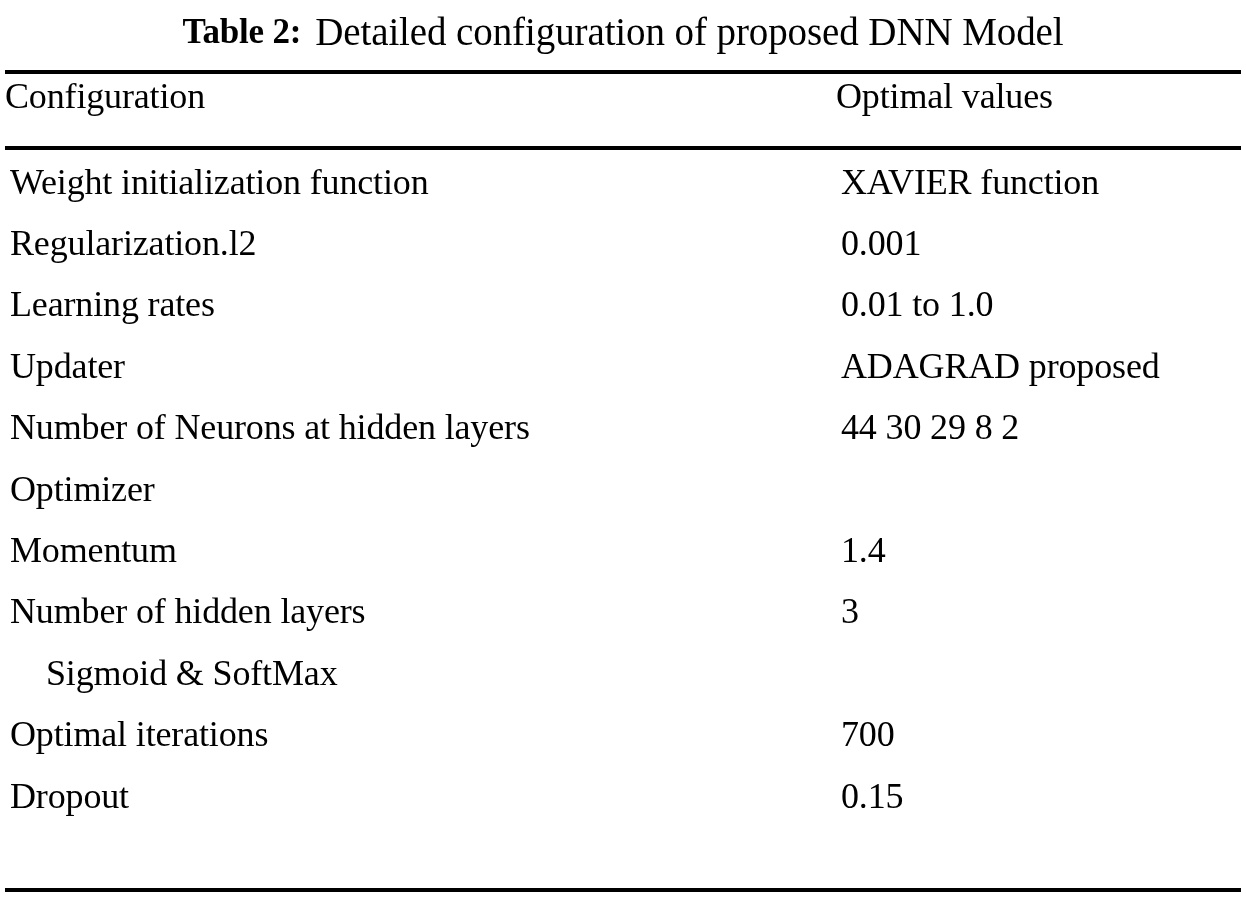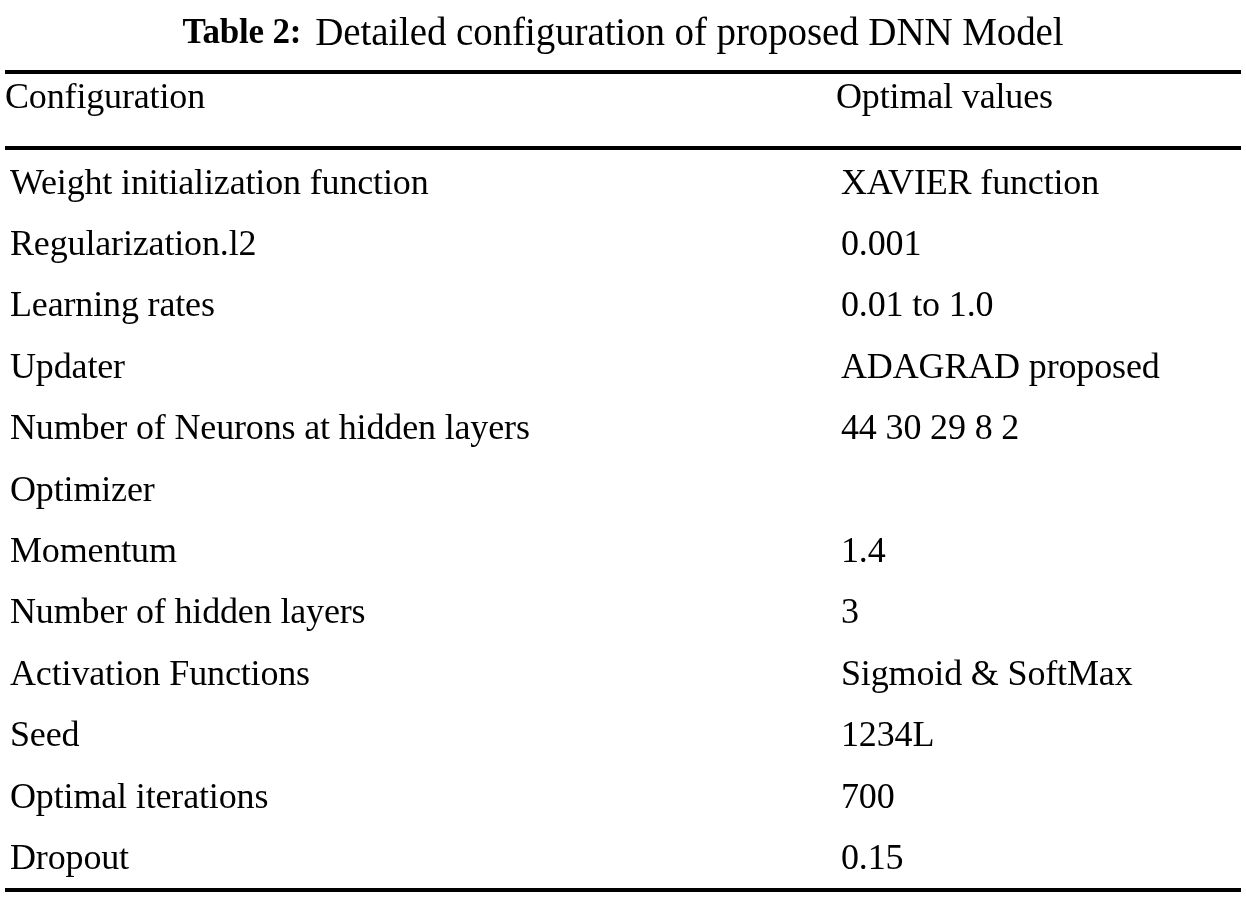--- a/index.html
+++ b/index.html
@@ -162,28 +162,23 @@
       <div class="cell-config">Momentum</div>
       <div class="cell-value">1.4</div>
     </div>
 
     <div class="row">
       <div class="cell-config">Number of hidden layers</div>
       <div class="cell-value">3</div>
     </div>
 
     <div class="row">
-      <div class="cell-config">Activation Functions</div>
       <div class="cell-value">Sigmoid &amp; SoftMax</div>
     </div>
 
-    <div class="row">
-      <div class="cell-config">Seed</div>
-      <div class="cell-value">1234L</div>
-    </div>
 
     <div class="row">
       <div class="cell-config">Optimal iterations</div>
       <div class="cell-value">700</div>
     </div>
 
     <div class="row">
       <div class="cell-config">Dropout</div>
       <div class="cell-value">0.15</div>
     </div>

